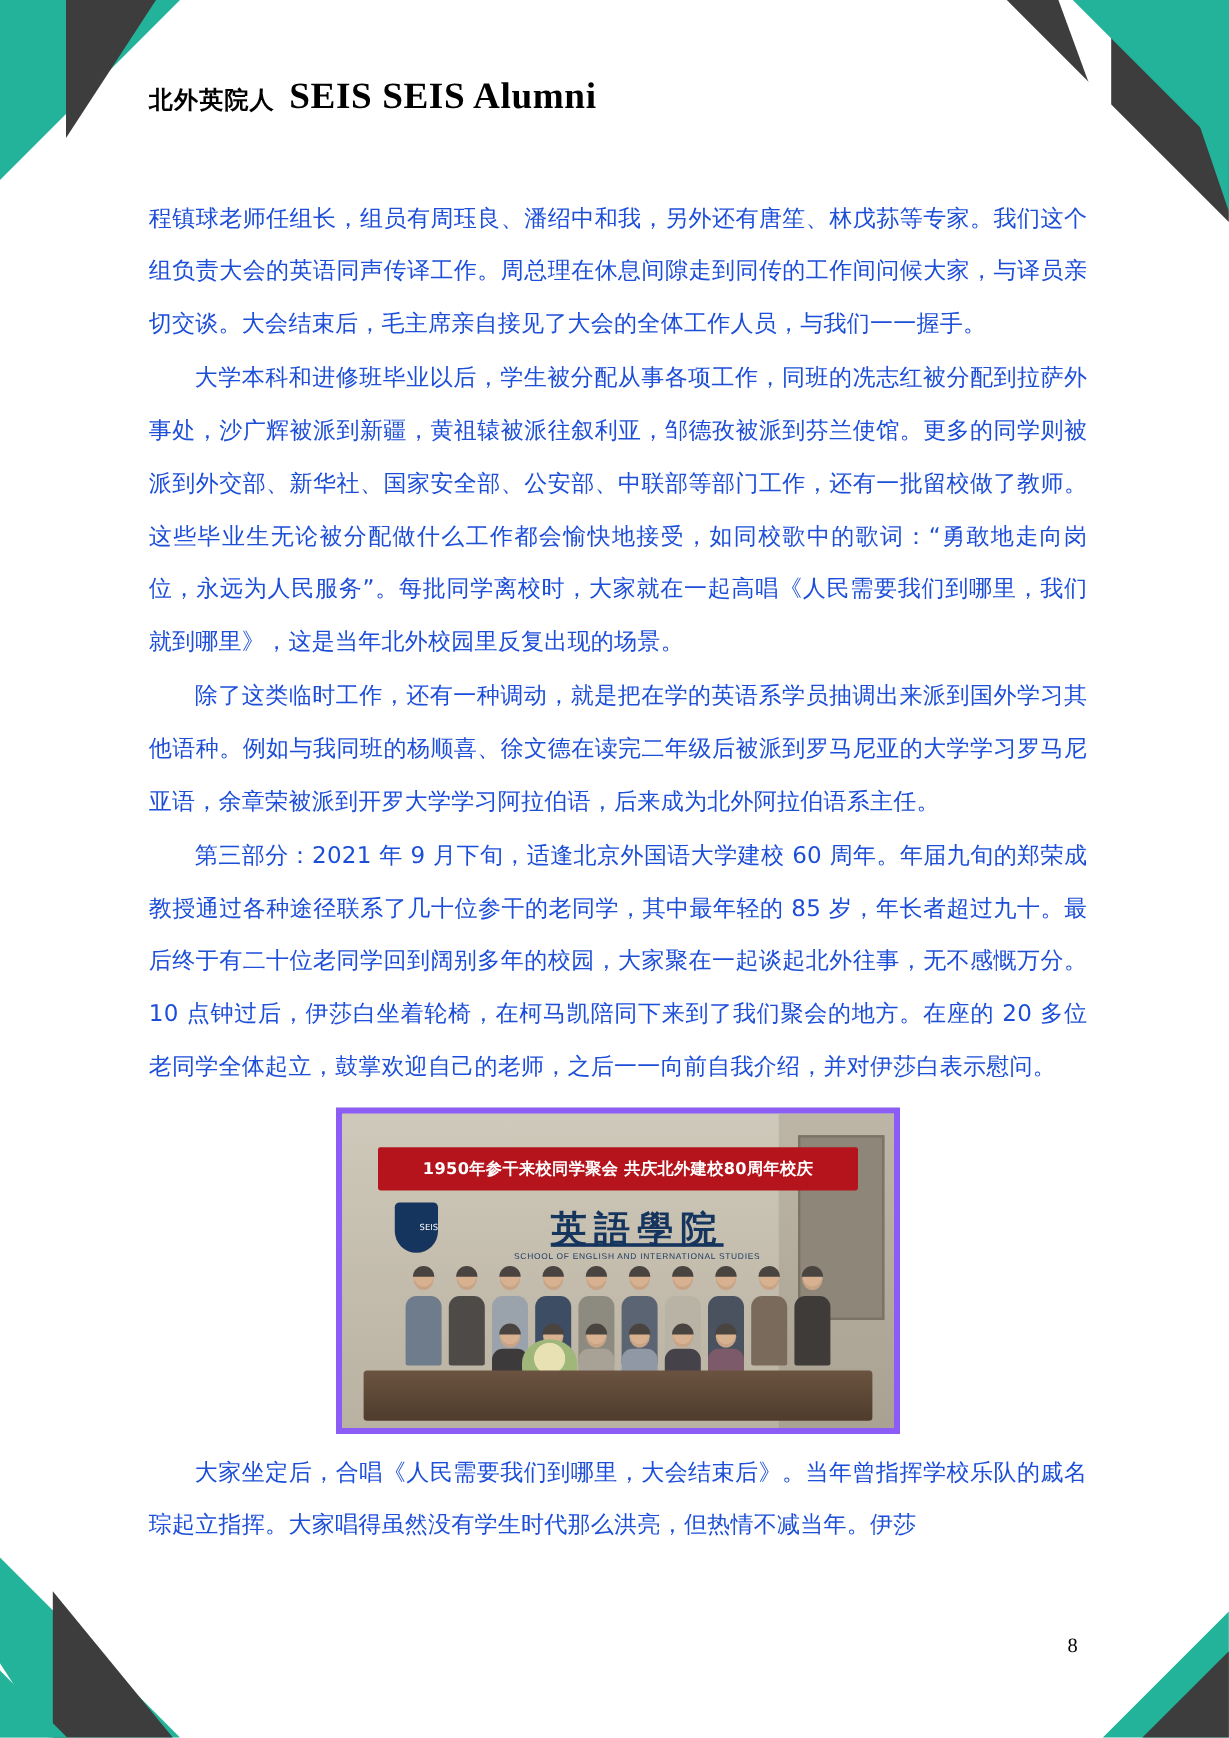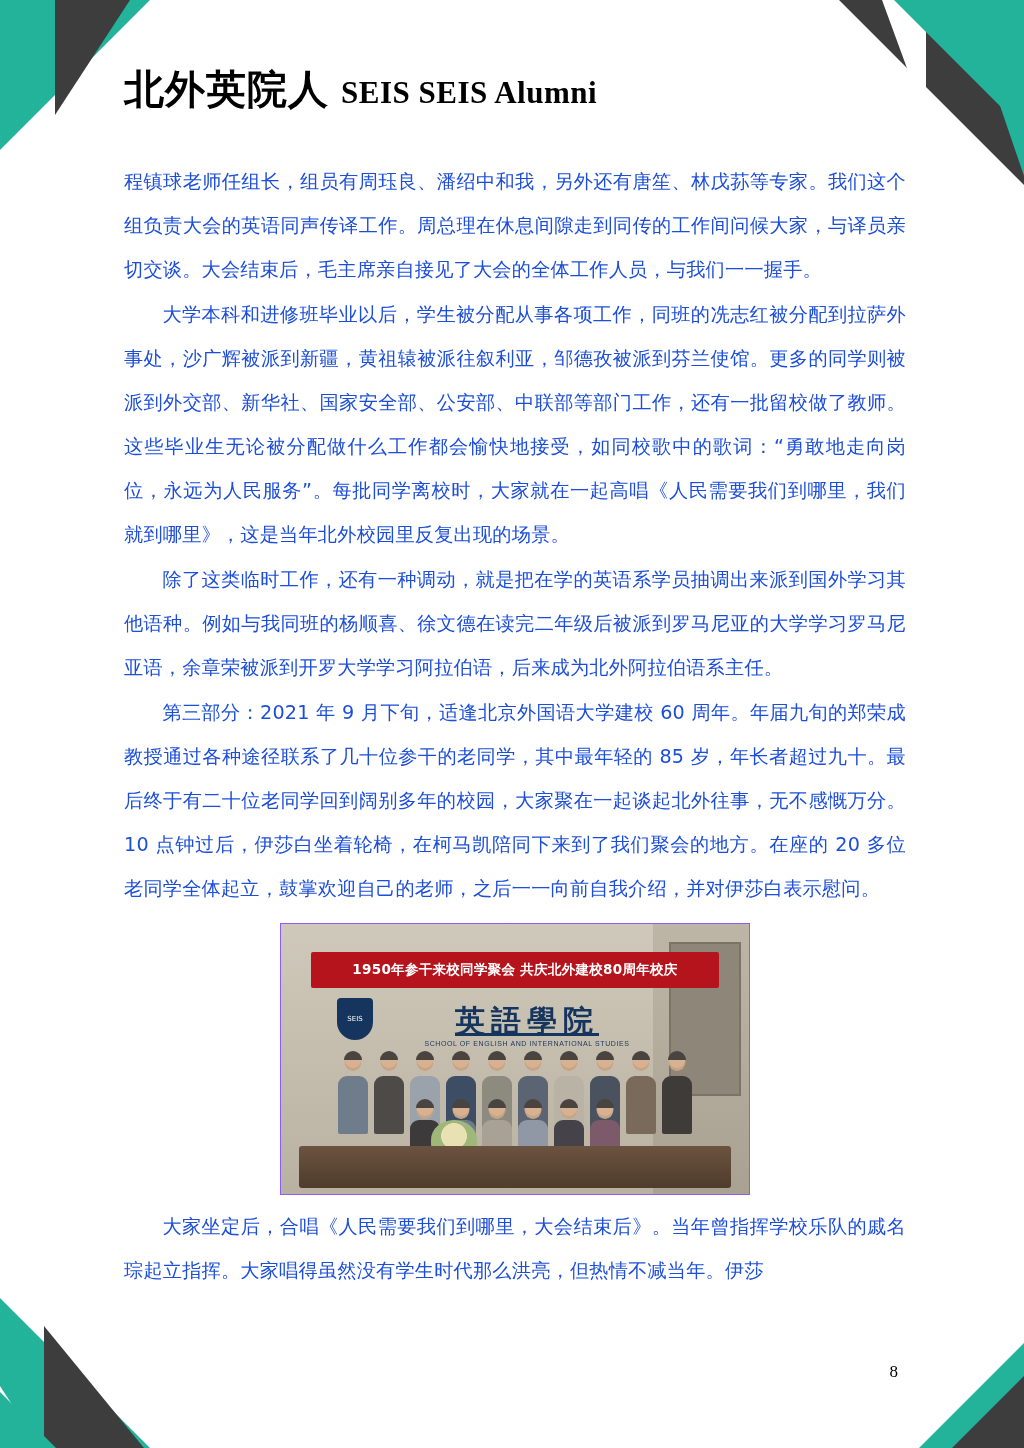--- a/index.html
+++ b/index.html
@@ -110,21 +110,21 @@
     font-family: "Liberation Serif", serif;
     font-size: 33px;
     font-weight: bold;
     color: #000000;
     letter-spacing: 0.5px;
     white-space: nowrap;
   }
   .header-title .cn {
     font-family: Liberation Mono, monospace;
     font-weight: bold;
-    font-size: 40px;
+    font-size: 20px;
     letter-spacing: 1px;
   }
   .header-title .en {
     font-family: "Liberation Serif", serif;
     font-weight: bold;
     font-size: 31px;
     margin-left: 12px;
   }
 
   
@@ -155,21 +155,21 @@
   .figure {
     margin: 12px auto 10px auto;
     width: 470px;
   }
   .photo {
     width: 470px;
     height: 272px;
     position: relative;
     overflow: hidden;
     background: #c8c2b4;
-    border: 1px solid #8b5cf6;
+    border: 5px solid #8b5cf6;
     box-sizing: border-box;
   }
   
   .photo .wall {
     position: absolute; inset: 0;
     background: linear-gradient(180deg,#cfc9bb 0%, #c3bcac 55%, #b9b2a2 100%);
   }
   .photo .wall-right {
     position: absolute; top:0; right:0; width: 96px; height: 100%;
     background: linear-gradient(180deg,#bdb6a6 0%, #a9a292 100%);
@@ -214,28 +214,28 @@
   .photo .sign .ensmall {
     font-family: "Liberation Sans", sans-serif;
     font-size: 7px;
     color: #16355e;
     letter-spacing: 0.6px;
     margin-top: 3px;
     white-space: nowrap;
   }
   .photo .crest {
     position: absolute;
-    top: 74px; left: 56px;
+    top: 74px; left: 44px;
     width: 36px; height: 42px;
     background: #16355e;
     border-radius: 4px 4px 18px 18px;
     color:#fff;
     font-family: "DejaVu Sans", sans-serif;
     font-size: 7px;
-    text-align:center;
+    text-align:right;
     line-height: 42px;
   }
   
   .photo .table {
     position: absolute;
     left: 18px; right: 18px; bottom: 6px; height: 42px;
     background: linear-gradient(180deg,#6b5340 0%, #4f3c2c 100%);
     border-radius: 3px;
   }
   

